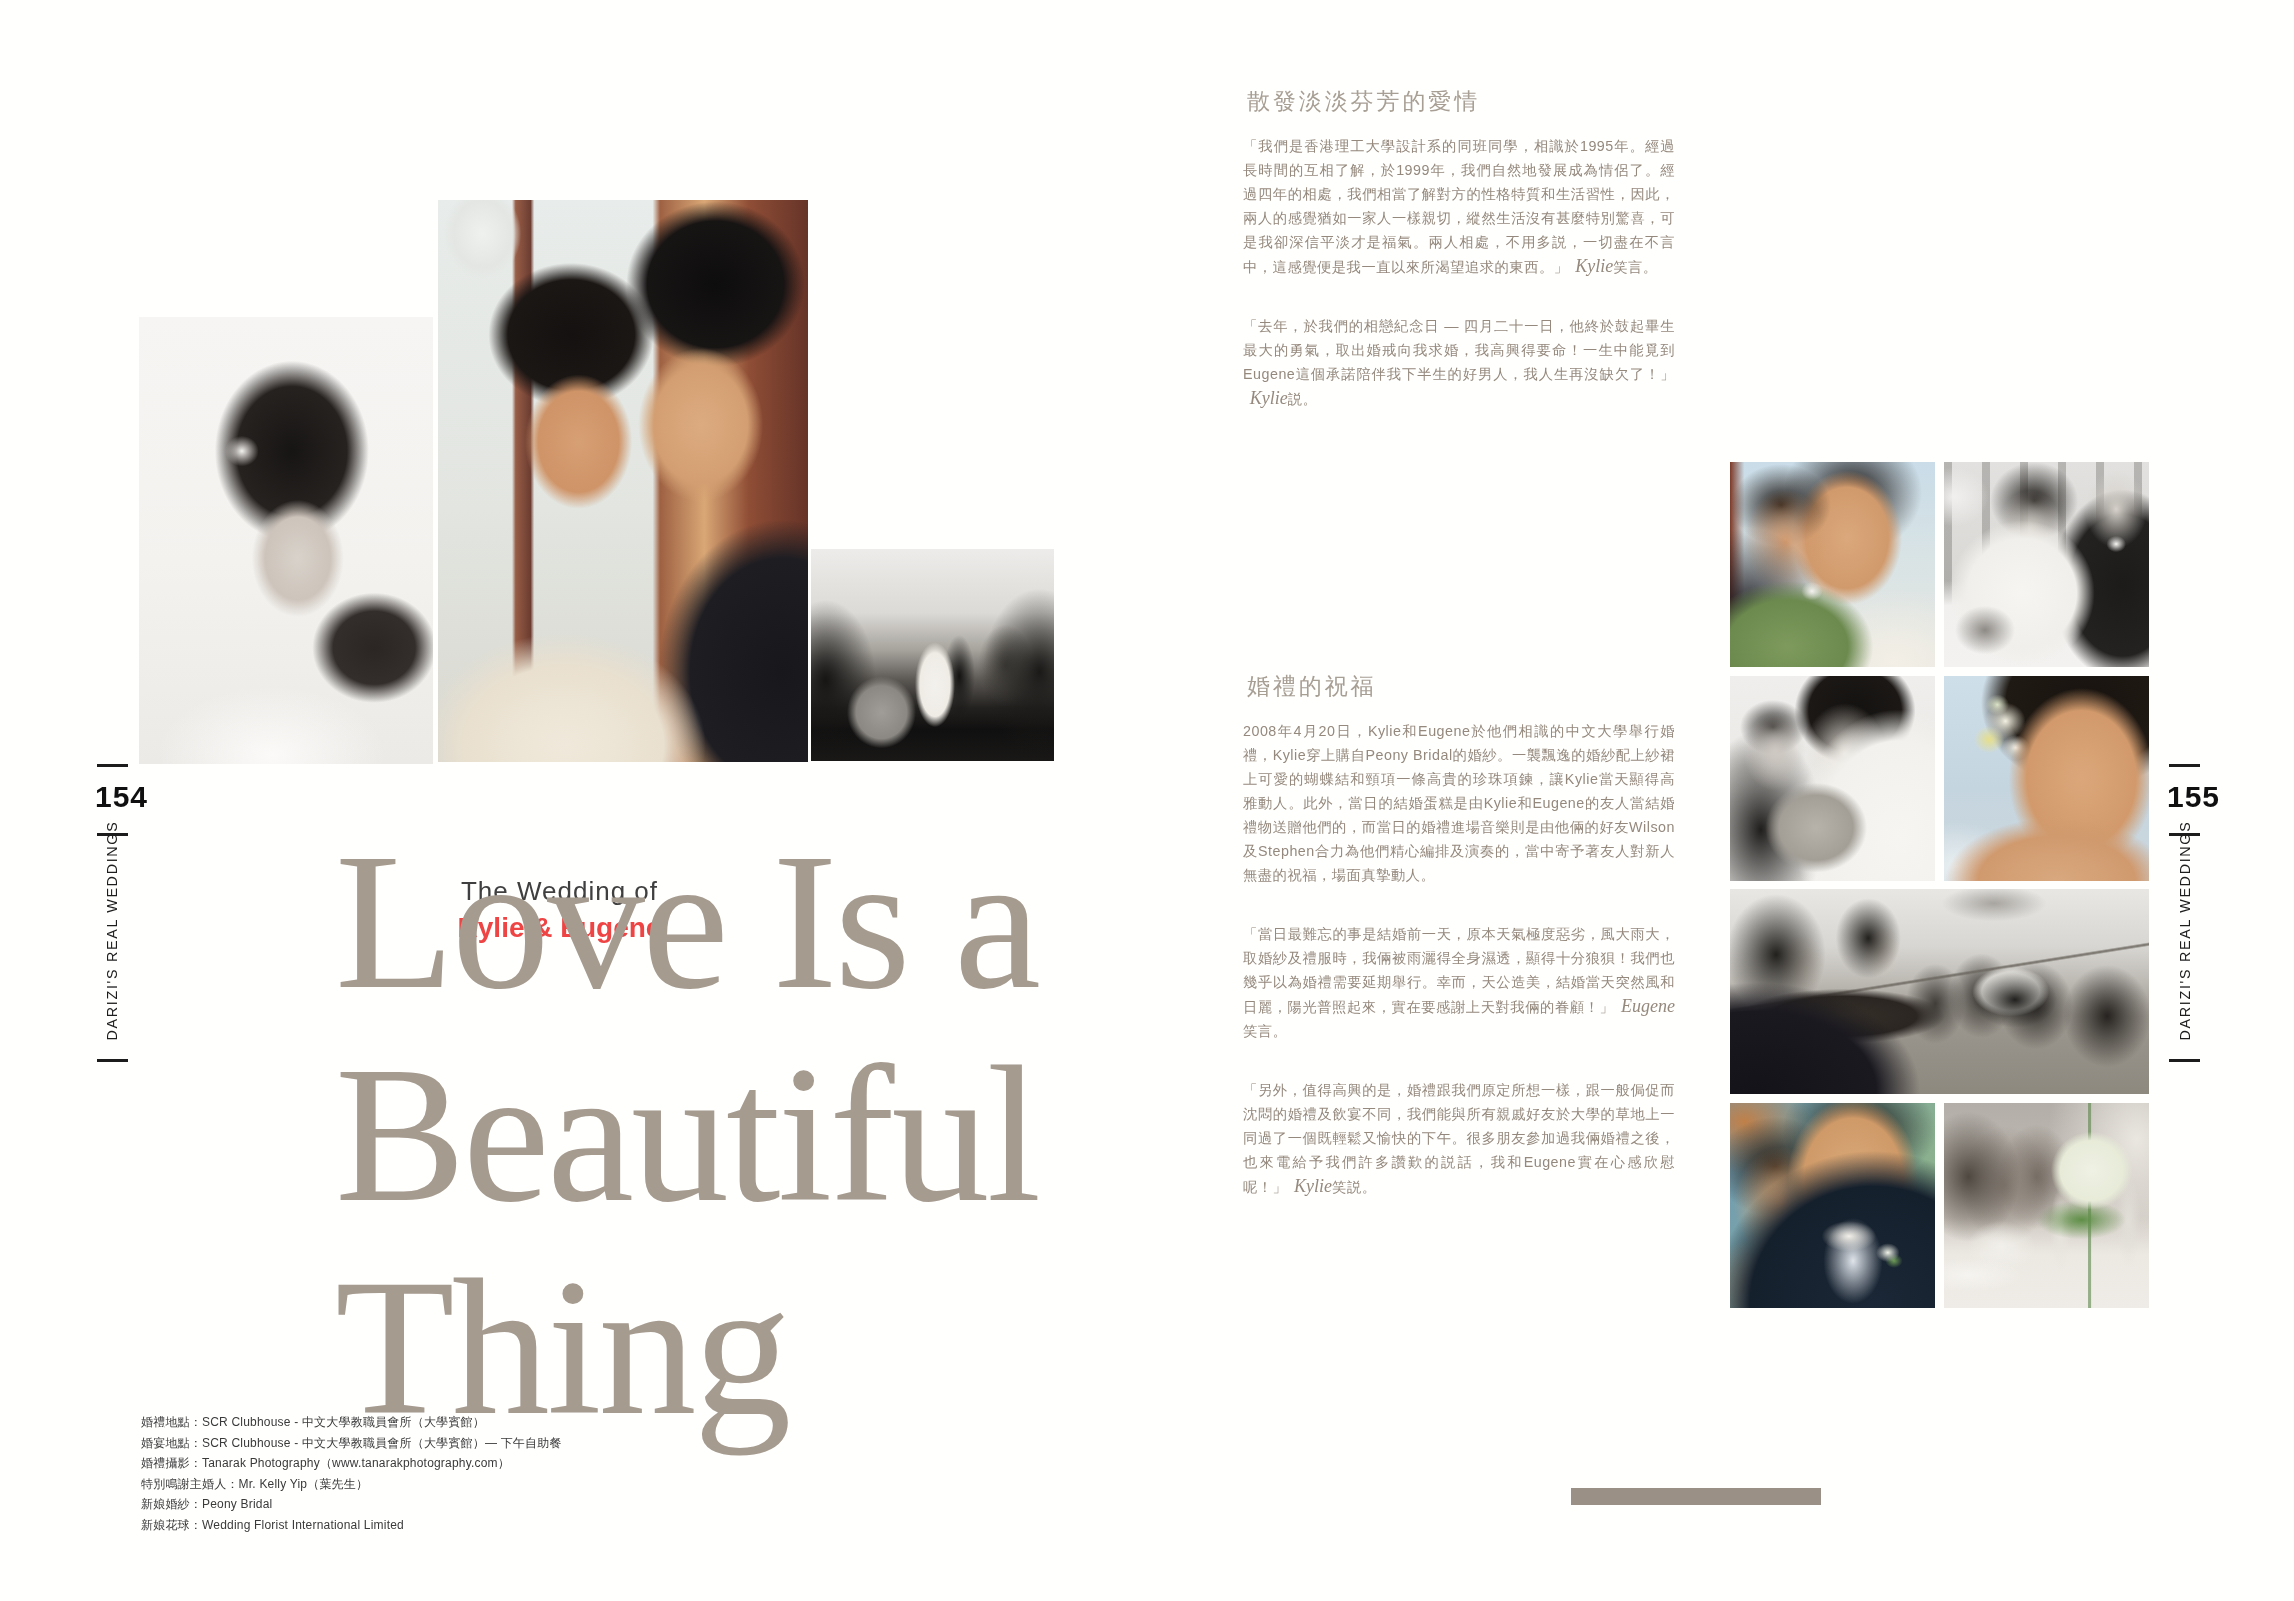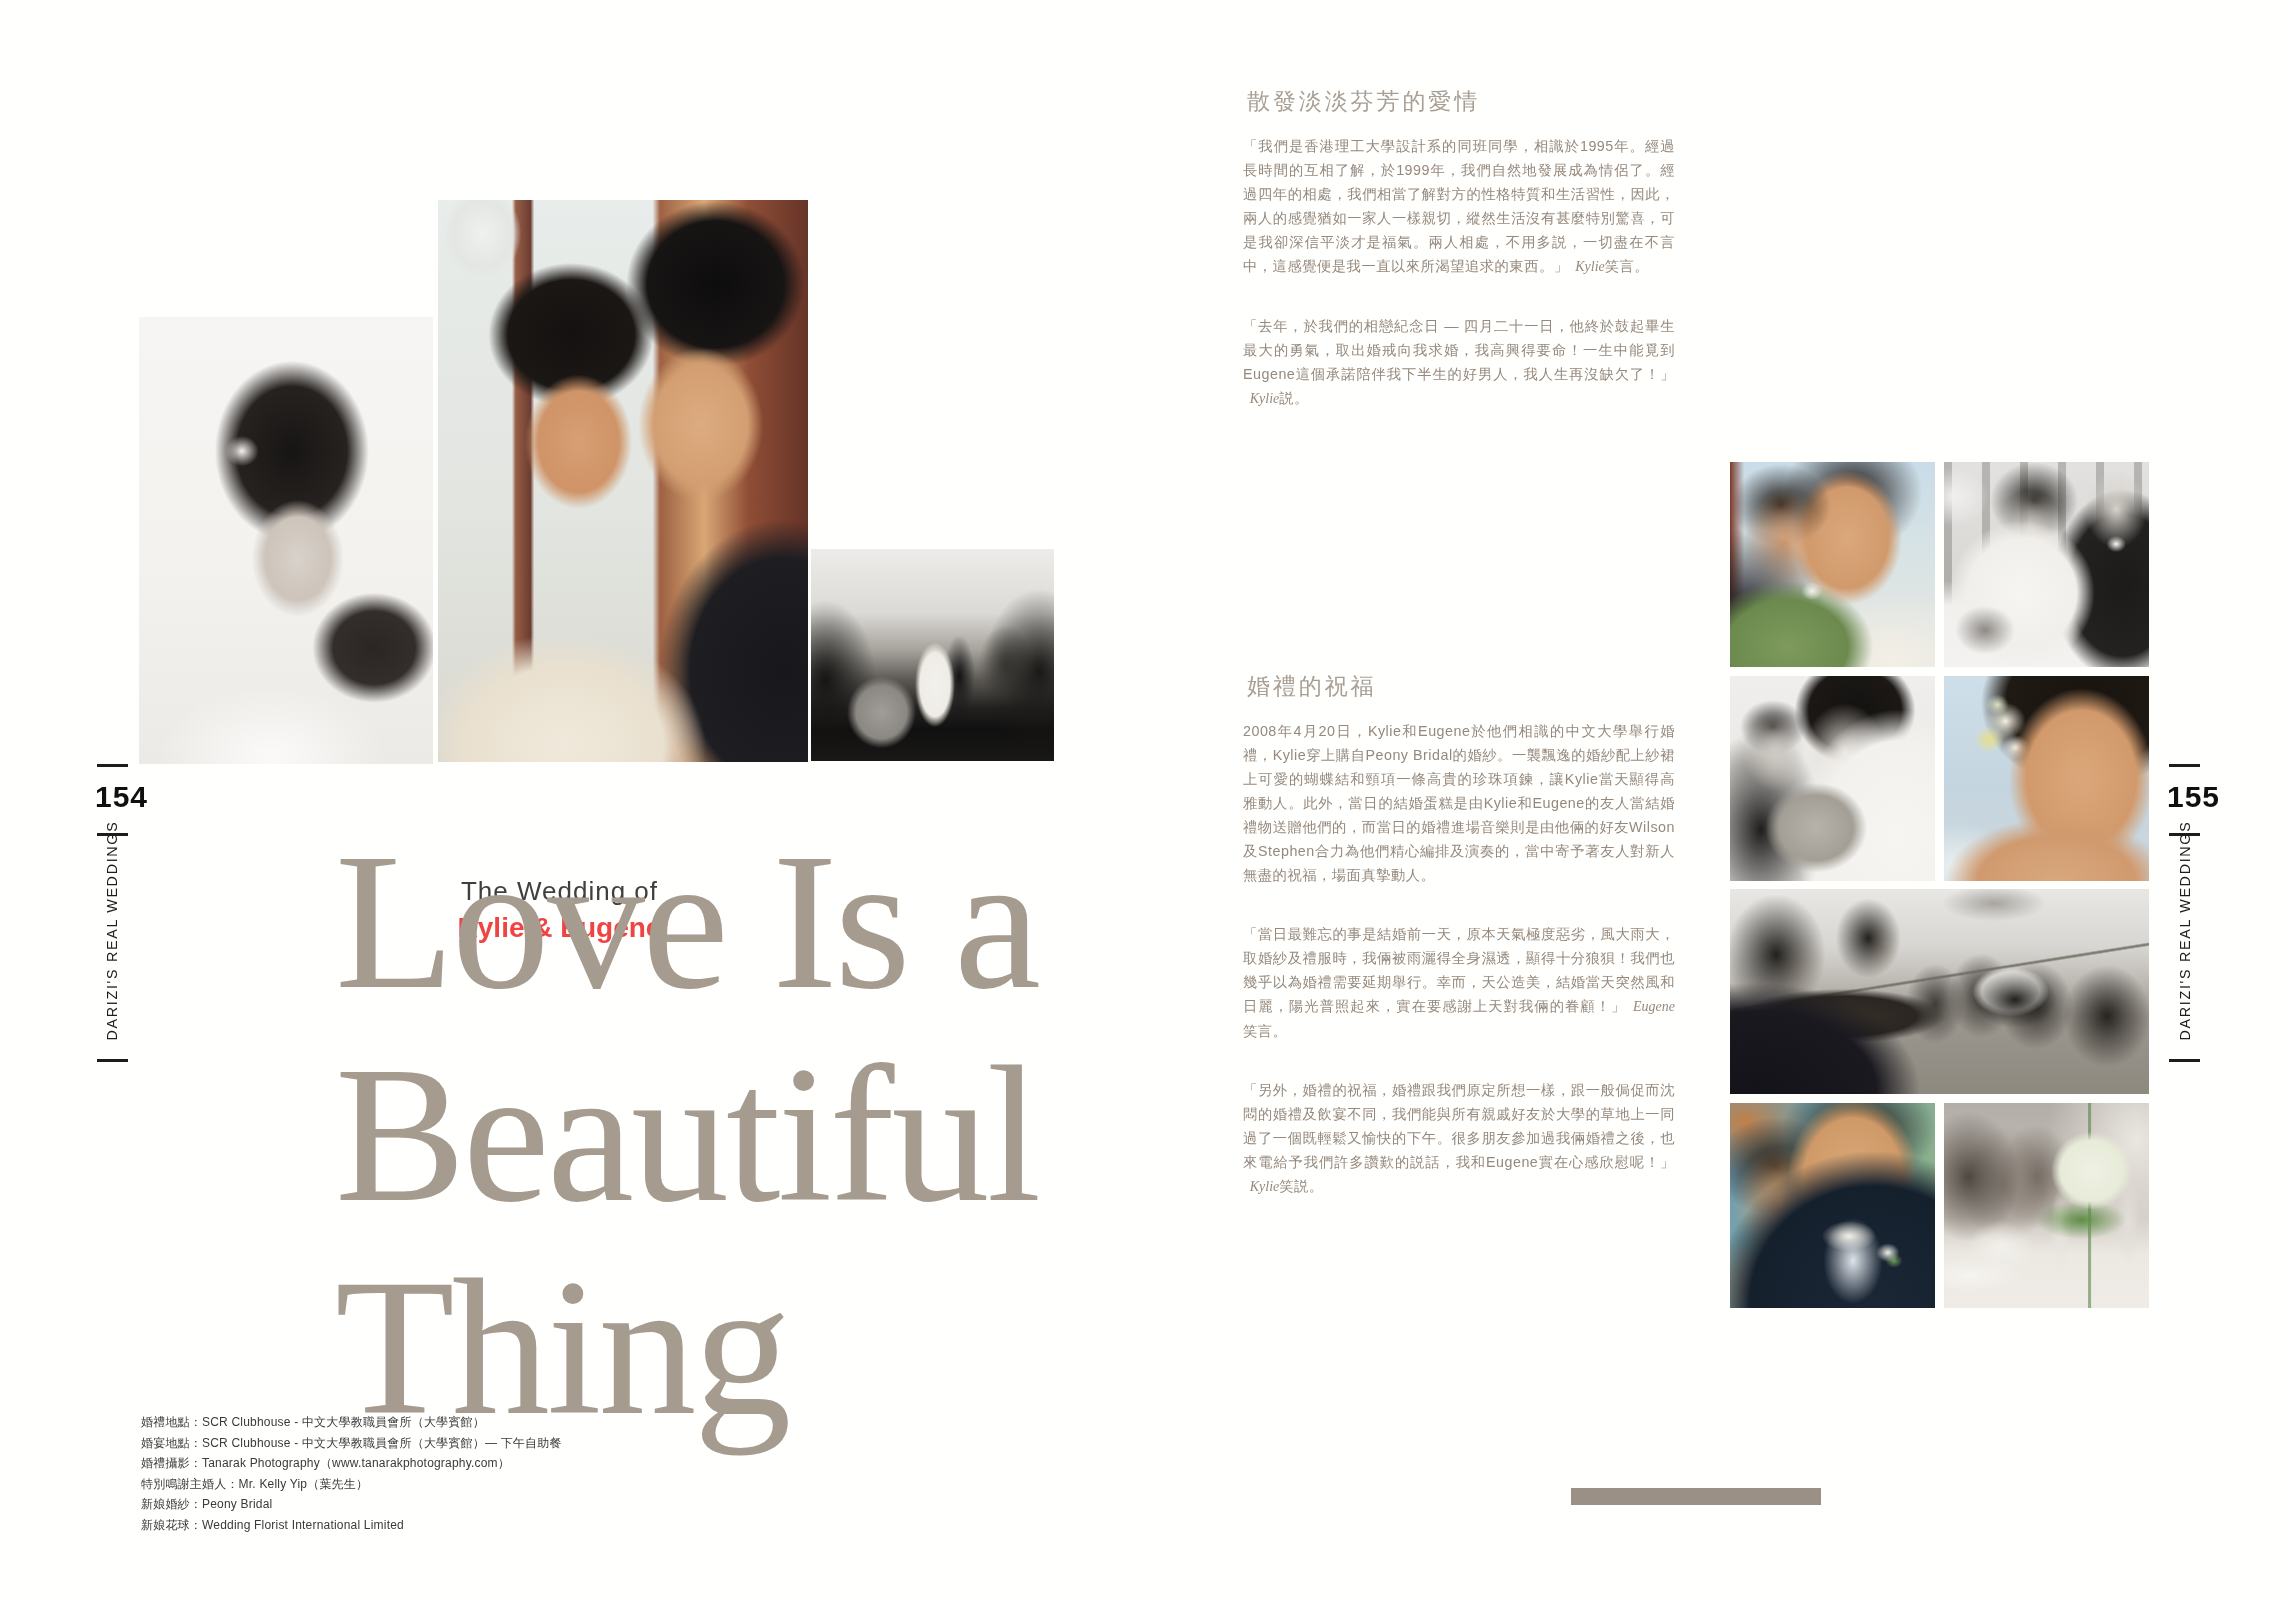--- a/index.html
+++ b/index.html
@@ -144,21 +144,21 @@
   #big-title{position:absolute;left:335px;top:814px;font-family:"Liberation Serif",serif;
              font-size:196px;line-height:213px;color:#a69b8f;letter-spacing:-2.9px;}
   #credits{position:absolute;left:141px;top:1412px;font-size:12px;line-height:20.6px;
            color:#3a3a3a;letter-spacing:0.2px;}
 
   
   .article{position:absolute;left:1243px;width:432px;}
   .article h2{font-size:23px;font-weight:normal;color:#a89f94;letter-spacing:2.9px;margin:0 4px 17px;}
   .article p{font-size:14.3px;line-height:24px;letter-spacing:0.5px;text-align:justify;
              margin:0 0 35px;color:#95897d;}
-  .nm{font-family:"Liberation Serif",serif;font-style:italic;font-size:14px;letter-spacing:0;
+  .nm{font-family:"Liberation Serif",serif;font-style:italic;font-size:18px;letter-spacing:0;
       margin-left:6.7px;}
   #article-1{top:86px;}
   #article-2{top:671px;}
 
   #accent-bar{position:absolute;left:1571px;top:1488px;width:250px;height:17px;background:#9a9086;}
 </style>
 </head>
 <body>
 
 <div class="spread">
@@ -195,21 +195,21 @@
   <section class="article" id="article-1">
     <h2>散發淡淡芬芳的愛情</h2>
     <p><span>「我們是香港理工大學設計系的同班同學，相識於1995年。經過長時間的互相了解，於1999年，我們自然地發展成為情侶了。經過四年的相處，我們相當了解對方的性格特質和生活習性，因此，兩人的感覺猶如一家人一樣親切，縱然生活沒有甚麼特別驚喜，可是我卻深信平淡才是福氣。兩人相處，不用多説，一切盡在不言中，這感覺便是我一直以來所渴望追求的東西。」</span><span class="nm">Kylie</span><span>笑言。</span></p>
     <p><span>「去年，於我們的相戀紀念日 — 四月二十一日，他終於鼓起畢生最大的勇氣，取出婚戒向我求婚，我高興得要命！一生中能覓到Eugene這個承諾陪伴我下半生的好男人，我人生再沒缺欠了！」</span><span class="nm">Kylie</span><span>説。</span></p>
   </section>
 
   <section class="article" id="article-2">
     <h2>婚禮的祝福</h2>
     <p><span>2008年4月20日，Kylie和Eugene於他們相識的中文大學舉行婚禮，Kylie穿上購自Peony Bridal的婚紗。一襲飄逸的婚紗配上紗裙上可愛的蝴蝶結和頸項一條高貴的珍珠項鍊，讓Kylie當天顯得高雅動人。此外，當日的結婚蛋糕是由Kylie和Eugene的友人當結婚禮物送贈他們的，而當日的婚禮進場音樂則是由他倆的好友Wilson及Stephen合力為他們精心編排及演奏的，當中寄予著友人對新人無盡的祝福，場面真摯動人。</span></p>
     <p><span>「當日最難忘的事是結婚前一天，原本天氣極度惡劣，風大雨大，取婚紗及禮服時，我倆被雨灑得全身濕透，顯得十分狼狽！我們也幾乎以為婚禮需要延期舉行。幸而，天公造美，結婚當天突然風和日麗，陽光普照起來，實在要感謝上天對我倆的眷顧！」</span><span class="nm">Eugene</span><span>笑言。</span></p>
-    <p><span>「另外，婚禮的祝福，婚禮跟我們原定所想一樣，跟一般侷促而沈悶的婚禮及飲宴不同，我們能與所有親戚好友於大學的草地上一同過了一個既輕鬆又愉快的下午。很多朋友參加過我倆婚禮之後，也來電給予我們許多讚歎的説話，我和Eugene實在心感欣慰呢！」</span><span class="nm">Kylie</span><span>笑説。</span></p>
+    <p><span>「另外，值得高興的是，婚禮跟我們原定所想一樣，跟一般侷促而沈悶的婚禮及飲宴不同，我們能與所有親戚好友於大學的草地上一同過了一個既輕鬆又愉快的下午。很多朋友參加過我倆婚禮之後，也來電給予我們許多讚歎的説話，我和Eugene實在心感欣慰呢！」</span><span class="nm">Kylie</span><span>笑説。</span></p>
   </section>
 
   <div id="photo-grid">
     <div class="gp" id="gp1"></div>
     <div class="gp" id="gp2"></div>
     <div class="gp" id="gp3"></div>
     <div class="gp" id="gp4"></div>
     <div class="gp" id="gp5"></div>
     <div class="gp" id="gp6"></div>
     <div class="gp" id="gp7"></div>

